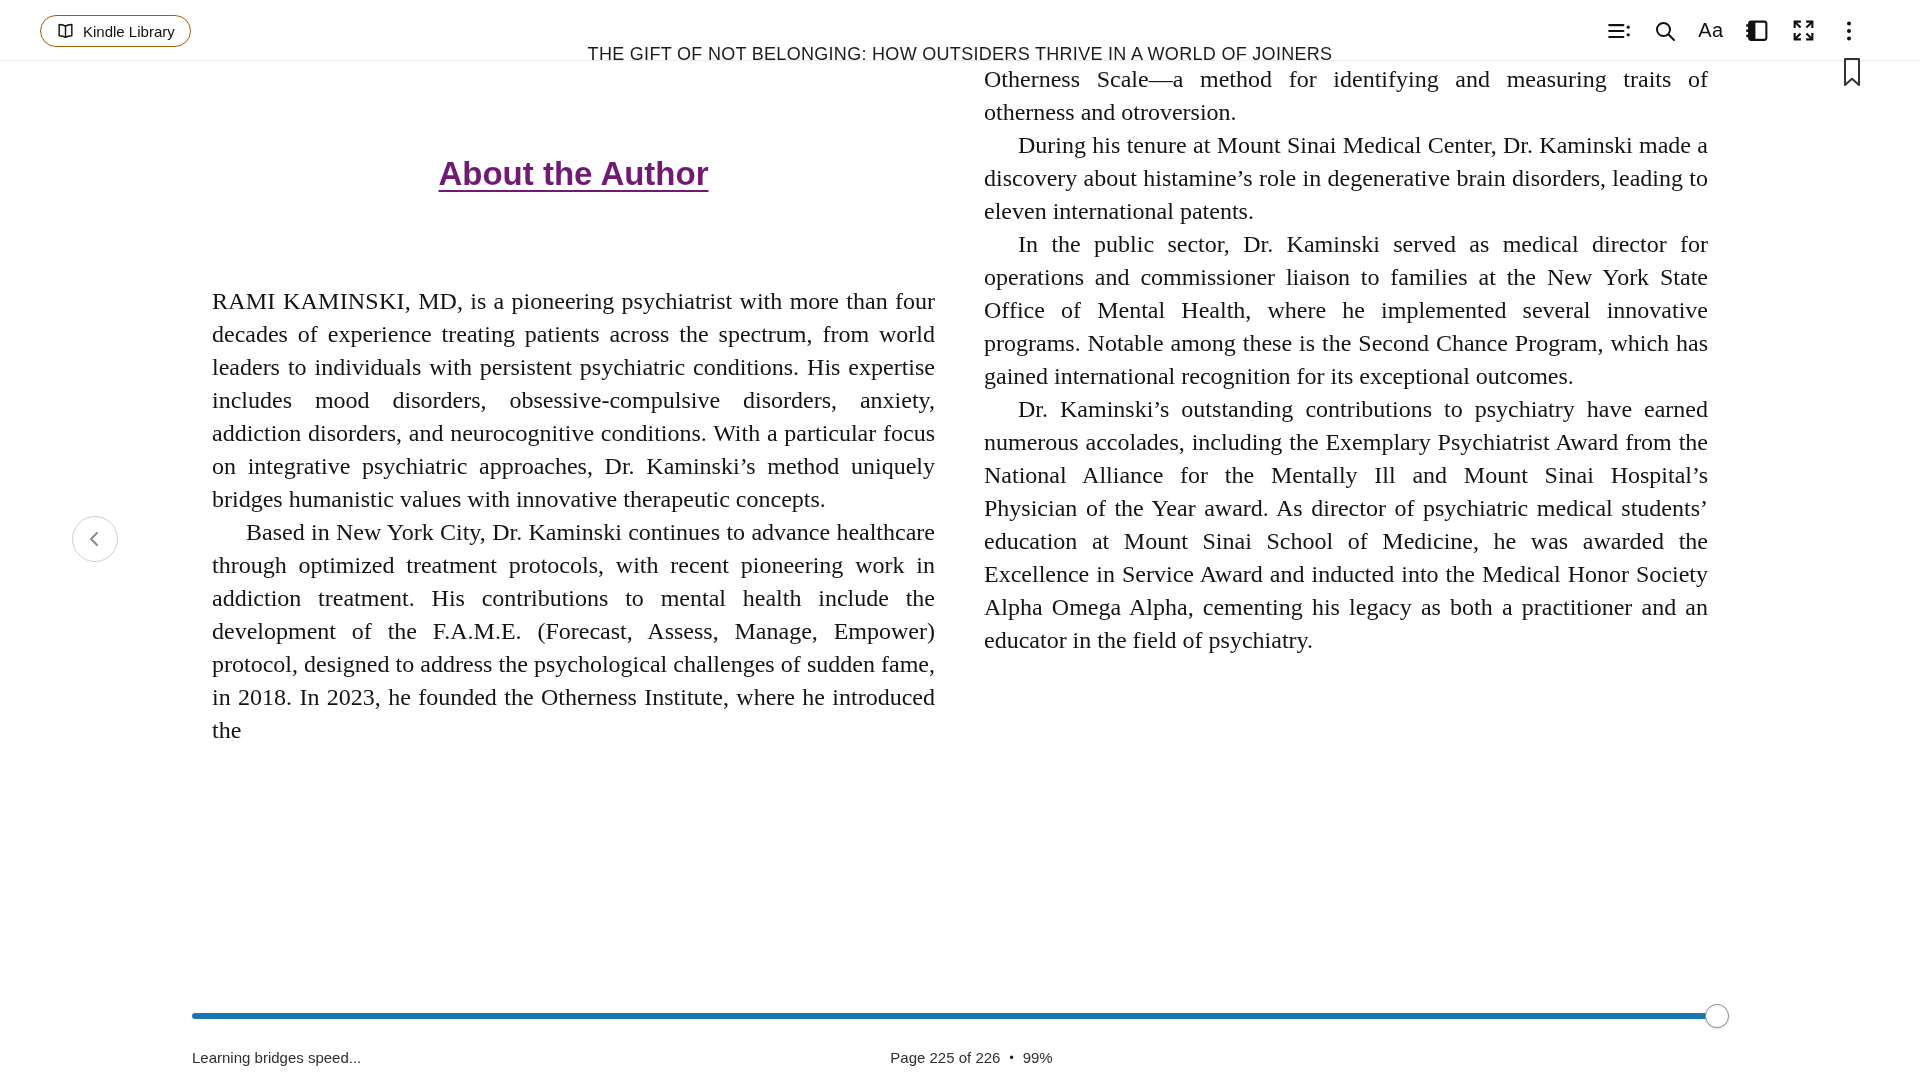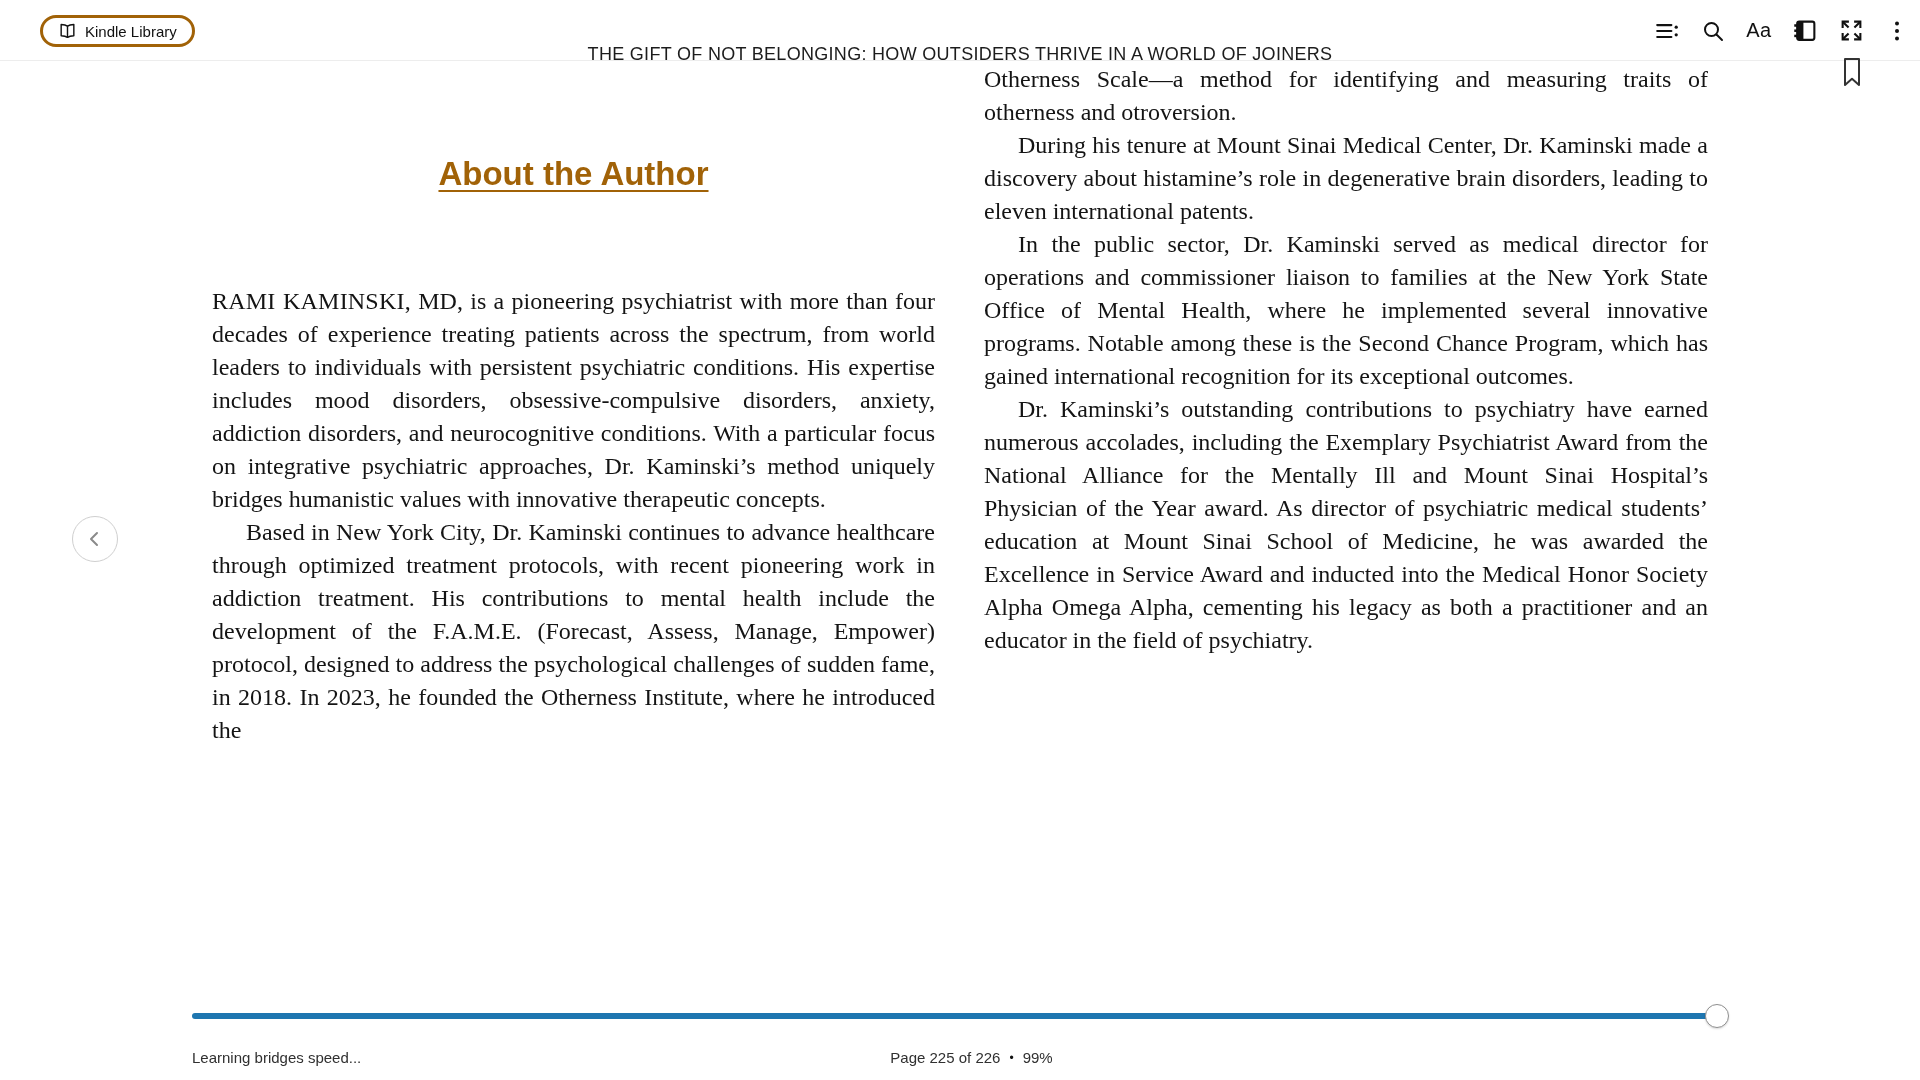--- a/index.html
+++ b/index.html
@@ -5,26 +5,26 @@
   * { margin:0; padding:0; box-sizing:border-box; }
   html,body { width:1920px; height:1080px; background:#ffffff; overflow:hidden;
               font-family:"Liberation Sans", sans-serif; color:#161616; }
   .stage { position:relative; width:1920px; height:1080px; background:#fff; }
 
   
   .header { position:absolute; top:0; left:0; width:1920px; height:61px;
             background:#fff; border-bottom:1px solid #ededed; }
   .library-btn { position:absolute; left:40px; top:15px; height:32px;
                  display:flex; align-items:center; gap:8px; padding:0 15px;
-                 border:3px solid #a16207; border-radius:17px; background:#fff;
+                 border:1px solid #a16207; border-radius:17px; background:#fff;
                  font-size:15px; color:#111; cursor:pointer; white-space:nowrap; }
   .book-title { position:absolute; left:0; right:0; top:0; height:61px;
                 display:flex; align-items:center; justify-content:center;
                 font-size:18px; letter-spacing:.3px; color:#1c1c1c; white-space:nowrap;margin-top:24px; }
-  .header-icons { position:absolute; left:1650px; top:0; height:61px;
+  .header-icons { position:absolute; left:1602px; top:0; height:61px;
                   display:flex; align-items:center; gap:12px;justify-content:center; }
   .icon-btn { width:34px; height:34px; display:flex; align-items:center;
               justify-content:center; background:transparent; border:none; cursor:pointer; }
   .aa-label { font-size:20px; font-weight:500; color:#111; letter-spacing:.5px; }
   .bookmark { position:absolute; left:1841px; top:57px; width:22px; height:32px; cursor:pointer; }
 
   
   .chapter-heading { position:absolute; left:212px; top:155px; width:723px;
                      text-align:center; font-size:33px; font-weight:700;
                      color:#1b1be6; text-decoration:underline;
@@ -144,21 +144,21 @@
   </div>
 
   <button class="prev-page-btn">
     <span style="display:flex">
       <svg width="20" height="20" viewBox="0 0 20 20" fill="none" stroke="#8a8a8a" stroke-width="2" stroke-linecap="round" stroke-linejoin="round">
         <polyline points="12,4 6,10 12,16"></polyline>
       </svg>
     </span>
   </button>
 
-  <div class="chapter-heading" style="color: #a16207;">About the Author</div>
+  <div class="chapter-heading" style="color: #701a75;">About the Author</div>
 
   <div class="col-left body-text">
     <p><span class="bold-lead">RAMI KAMINSKI,</span><span> MD, is a pioneering psychiatrist with more than four decades of experience treating patients across the spectrum, from world leaders to individuals with persistent psychiatric conditions. His expertise includes mood disorders, obsessive-compulsive disorders, anxiety, addiction disorders, and neurocognitive conditions. With a particular focus on integrative psychiatric approaches, Dr. Kaminski’s method uniquely bridges humanistic values with innovative therapeutic concepts.</span></p>
     <p class="indent justify-last">Based in New York City, Dr. Kaminski continues to advance healthcare through optimized treatment protocols, with recent pioneering work in addiction treatment. His contributions to mental health include the development of the F.A.M.E. (Forecast, Assess, Manage, Empower) protocol, designed to address the psychological challenges of sudden fame, in 2018. In 2023, he founded the Otherness Institute, where he introduced the</p>
   </div>
 
   <div class="col-right body-text">
     <p>Otherness Scale—a method for identifying and measuring traits of otherness and otroversion.</p>
     <p class="indent">During his tenure at Mount Sinai Medical Center, Dr. Kaminski made a discovery about histamine’s role in degenerative brain disorders, leading to eleven international patents.</p>
     <p class="indent">In the public sector, Dr. Kaminski served as medical director for operations and commissioner liaison to families at the New York State Office of Mental Health, where he implemented several innovative programs. Notable among these is the Second Chance Program, which has gained international recognition for its exceptional outcomes.</p>

